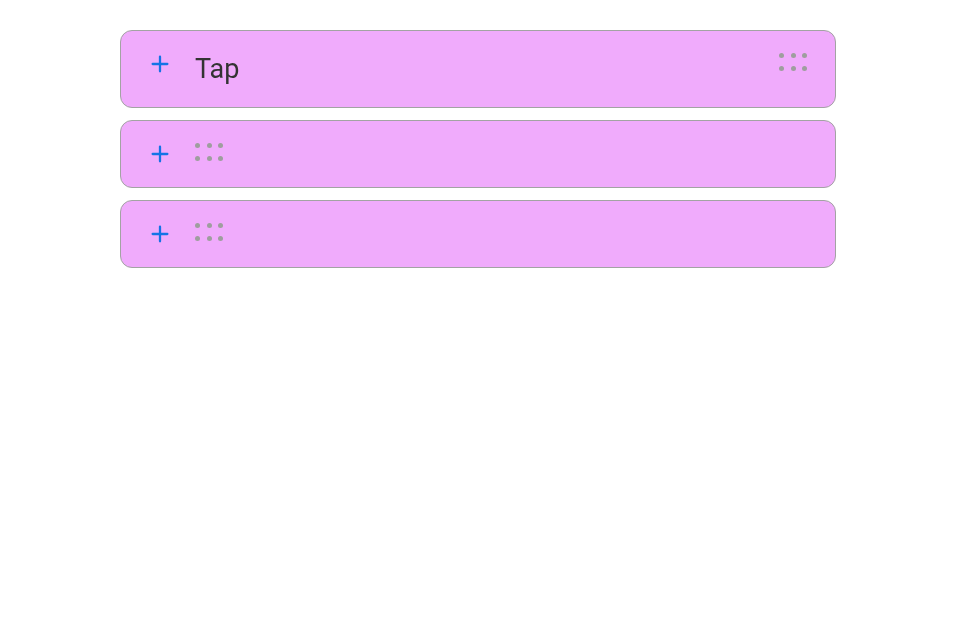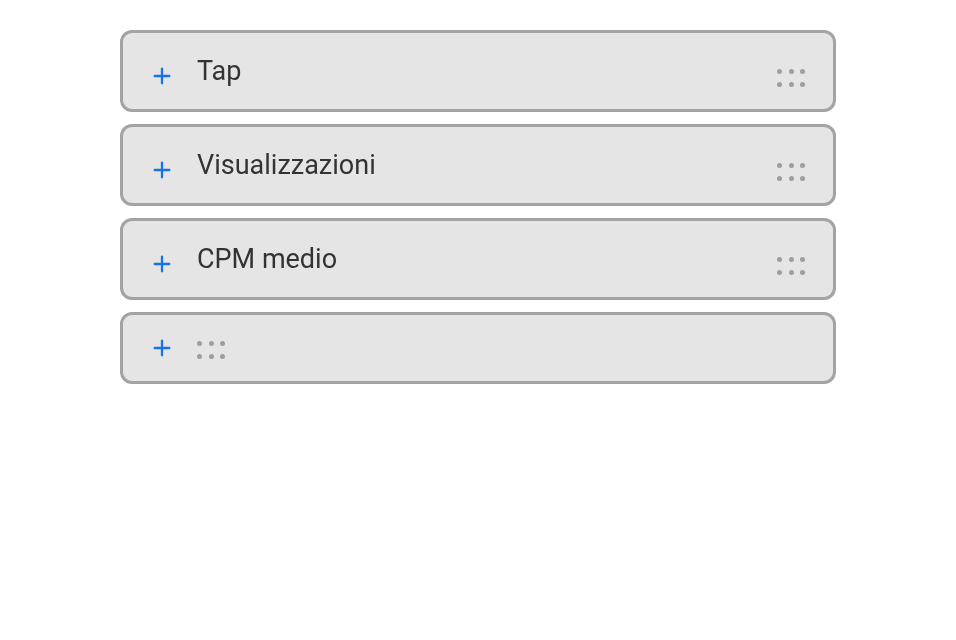--- a/index.html
+++ b/index.html
@@ -14,25 +14,25 @@
       height: 640px;
       padding: 30px 120px;
     }
     .metric-list {
       display: flex;
       flex-direction: column;
       gap: 12px;
     }
     .metric-item {
       display: flex;
-      align-items: flex-end;
-      border: 3px solid #a3a3a3;
+      align-items: flex-start;
+      border: 1px solid #a3a3a3;
       border-radius: 12px;
       padding: 22px 28px;
-      background: #e5e5e5;
+      background: #f0abfc;
       cursor: pointer;
     }
     .plus-icon {
       width: 22px;
       height: 22px;
       flex-shrink: 0;
       margin-right: 24px;
       color: #1673e6;
     }
     .plus-icon svg {
@@ -95,56 +95,34 @@
     </span>
   </div>
 
   <div class="metric-item">
     <span class="plus-icon">
       <svg viewBox="0 0 24 24" fill="none" stroke="currentColor" stroke-width="2.5" stroke-linecap="round">
         <line x1="12" y1="4" x2="12" y2="20"></line>
         <line x1="4" y1="12" x2="20" y2="12"></line>
       </svg>
     </span>
-    <span class="metric-label">Visualizzazioni</span>
     <span class="drag-handle">
       <span class="drag-handle-row">
           <span class="drag-dot"></span>
           <span class="drag-dot"></span>
           <span class="drag-dot"></span>
         </span>
       <span class="drag-handle-row">
           <span class="drag-dot"></span>
           <span class="drag-dot"></span>
           <span class="drag-dot"></span>
         </span>
     </span>
   </div>
 
-  <div class="metric-item">
-    <span class="plus-icon">
-      <svg viewBox="0 0 24 24" fill="none" stroke="currentColor" stroke-width="2.5" stroke-linecap="round">
-        <line x1="12" y1="4" x2="12" y2="20"></line>
-        <line x1="4" y1="12" x2="20" y2="12"></line>
-      </svg>
-    </span>
-    <span class="metric-label">CPM medio</span>
-    <span class="drag-handle">
-      <span class="drag-handle-row">
-          <span class="drag-dot"></span>
-          <span class="drag-dot"></span>
-          <span class="drag-dot"></span>
-        </span>
-      <span class="drag-handle-row">
-          <span class="drag-dot"></span>
-          <span class="drag-dot"></span>
-          <span class="drag-dot"></span>
-        </span>
-    </span>
-  </div>
 
   <div class="metric-item">
     <span class="plus-icon">
       <svg viewBox="0 0 24 24" fill="none" stroke="currentColor" stroke-width="2.5" stroke-linecap="round">
         <line x1="12" y1="4" x2="12" y2="20"></line>
         <line x1="4" y1="12" x2="20" y2="12"></line>
       </svg>
     </span>
     <span class="drag-handle">
       <span class="drag-handle-row">

